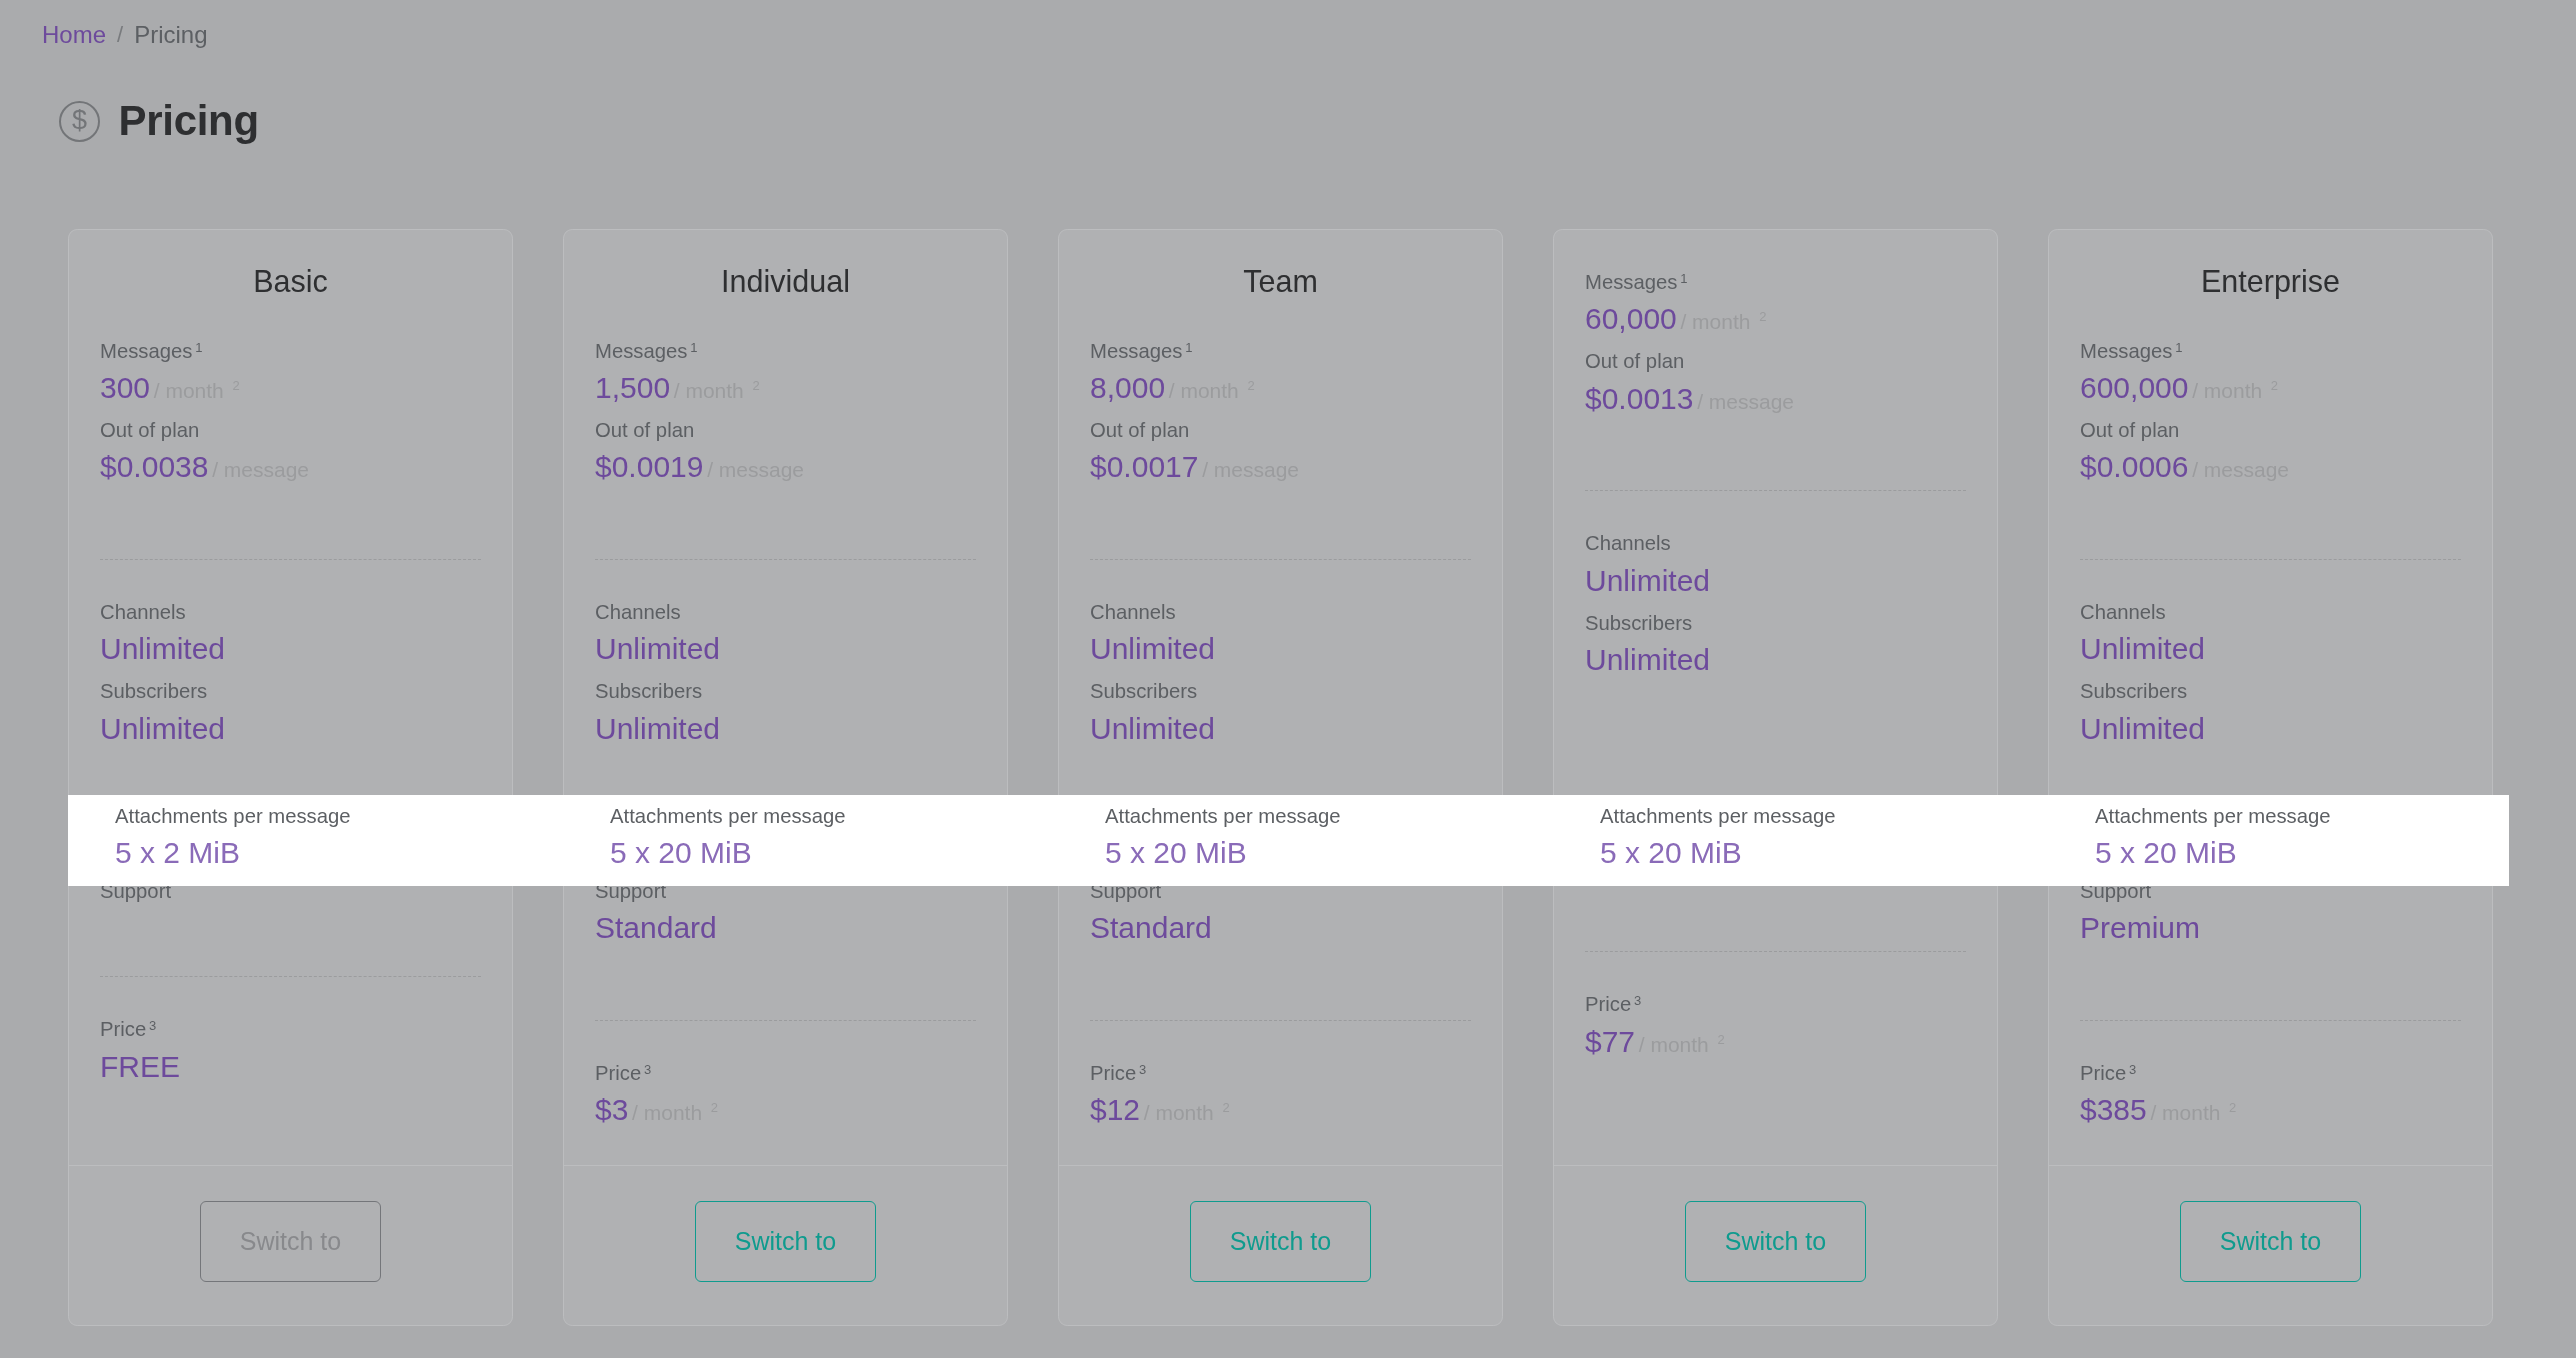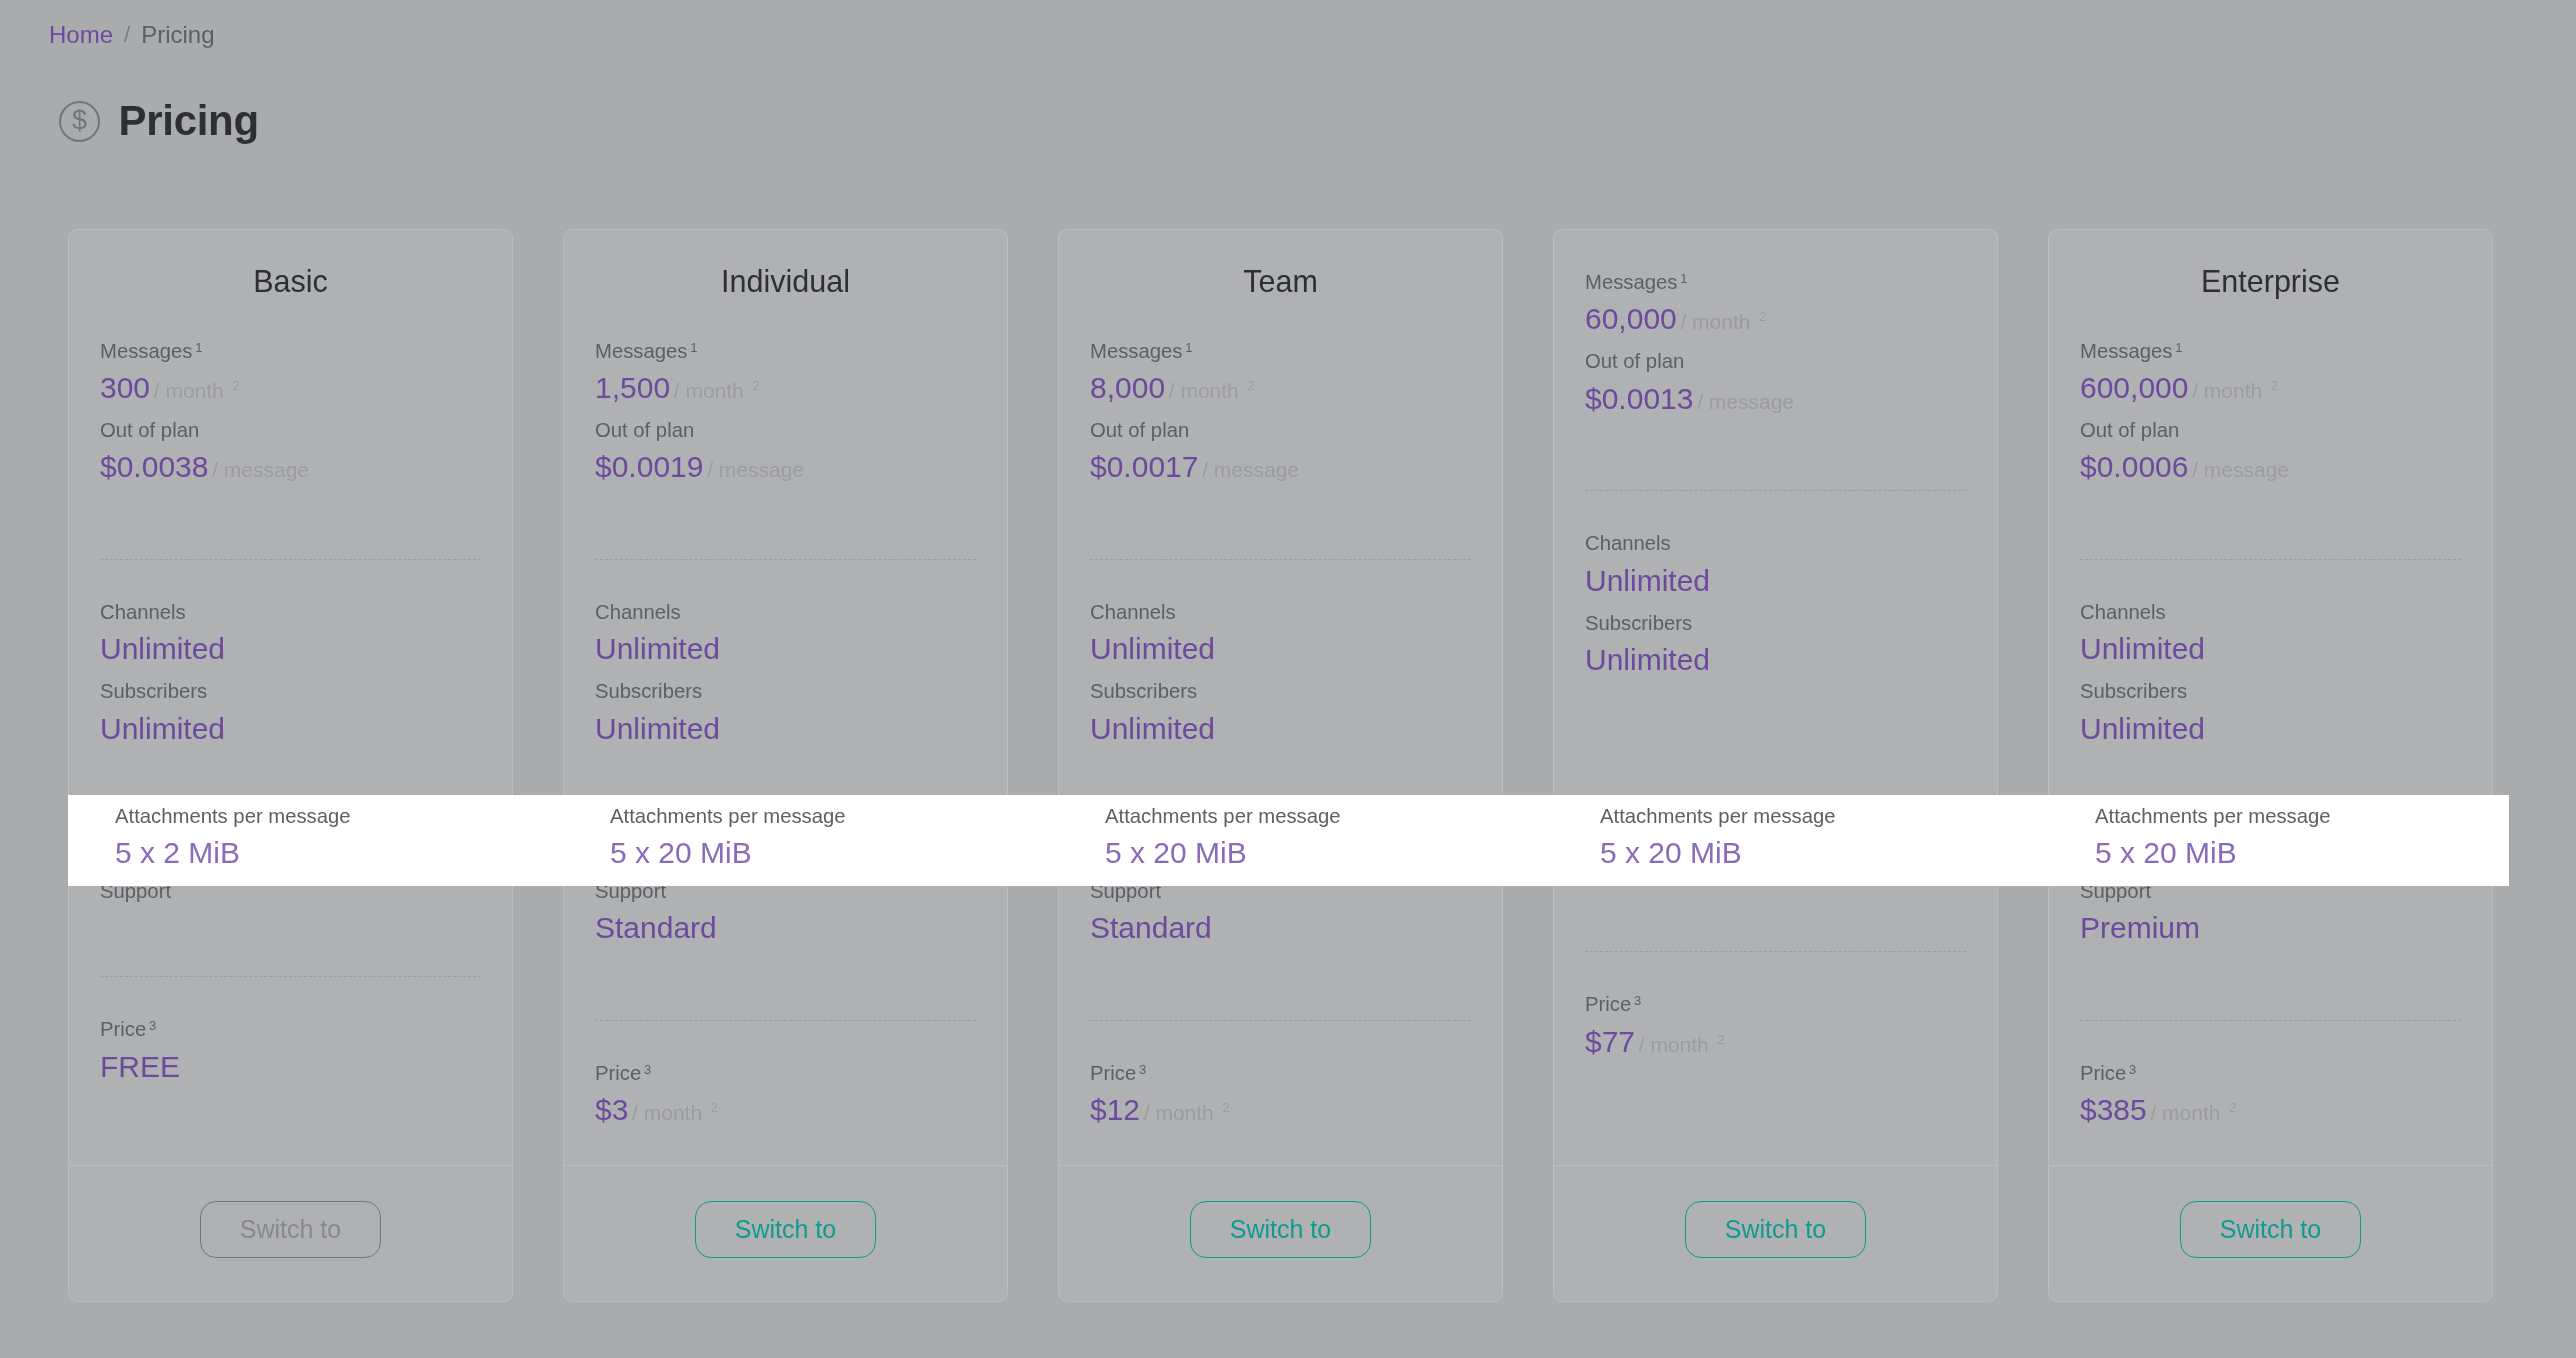--- a/index.html
+++ b/index.html
@@ -13,21 +13,21 @@
   body {
     background: #aaabad;
     font-family: "Liberation Sans", sans-serif;
     -webkit-font-smoothing: antialiased;
     position: relative;
   }
 
   
   .breadcrumb {
     position: absolute;
-    left: 49px;
+    left: 42px;
     top: 18.5px;
     font-size: 24px;
     line-height: 31px;
     display: flex;
     align-items: center;
     gap: 11px;
     white-space: nowrap;
   }
   .crumb-link { color: #6d4a9c; text-decoration: none; }
   .crumb-sep  { color: #797b7e; font-size: 22px; }
@@ -164,22 +164,22 @@
     padding: 35px 0 43px;
     display: flex;
     justify-content: center;
   }
   .switch-btn {
     font-family: "Liberation Sans", sans-serif;
     font-size: 25px;
     background: transparent;
     border: 1.4px solid #0f9b8e;
     color: #0f9b8e;
-    border-radius: 16px;
-    padding: 15px 39px;
+    border-radius: 6px;
+    padding: 27px 39px;
     cursor: pointer;
     line-height: 1;
   }
   .switch-btn.disabled {
     border-color: #74767a;
     color: #88898c;
     cursor: default;
   }
 </style>
 </head>

